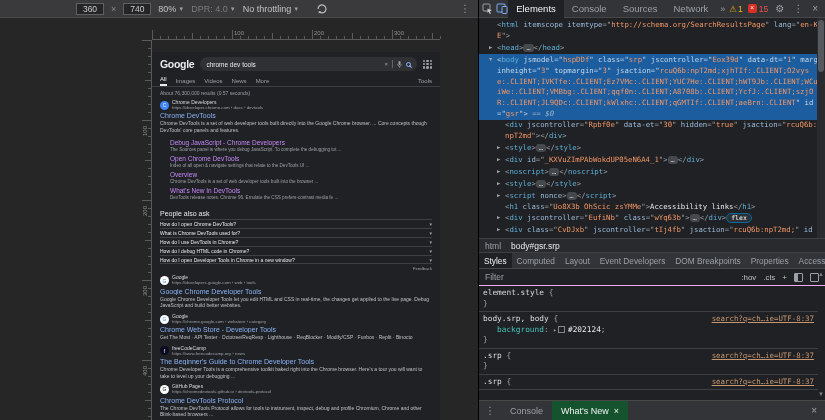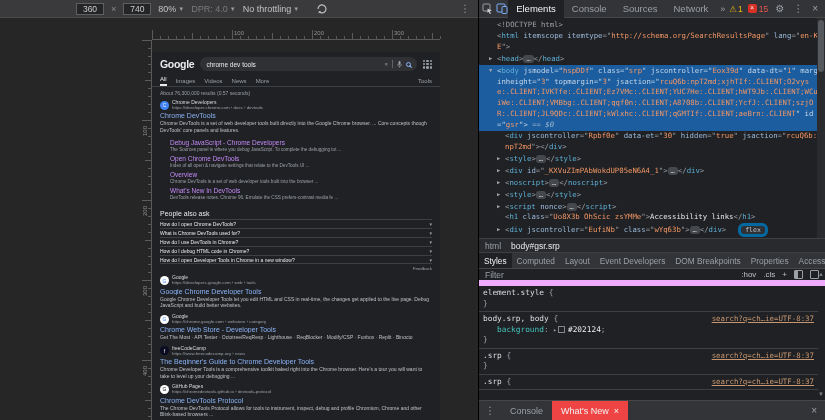--- a/index.html
+++ b/index.html
@@ -99,36 +99,36 @@
   .arr{display:inline-block;width:8px;margin-left:-8px;color:#9aa0a6;font-size:5.5px;vertical-align:1px;}
   .tk-g{color:#9aa0a6;}
   .tk-t{color:#5db0d7;}
   .tk-a{color:#9bbbdc;}
   .tk-v{color:#f29766;}
   .tk-x{color:#e8eaed;}
   .tk-m{color:#9fb6cd;font-style:italic;}
   .tk-d{display:inline-block;background:#45494e;color:#c5c9cd;border-radius:3px;
     padding:0 3px;font-size:7px;line-height:8px;}
   .sel .tk-g,.sel .tk-a{color:#c3d6e8;}
-  .badge{display:inline-block;border:3px solid #0369a1;background:#2d3136;color:#c5c9cd;
-    border-radius:6px;padding:0 4px;font-size:6.5px;line-height:8px;margin-left:12px;}
+  .badge{display:inline-block;border:1px solid #0369a1;background:#2d3136;color:#c5c9cd;
+    border-radius:6px;padding:0 4px;font-size:6.5px;line-height:8px;margin-left:0;font-weight:bold;}
 
   .crumbs{position:absolute;left:0;top:238px;right:0;height:14px;background:#292a2d;
     border-top:1px solid #3c3f43;display:flex;align-items:center;gap:10px;
     padding-left:6px;font-size:8.5px;color:#9aa0a6;}
   .crumb.active{color:#e8eaed;}
 
   .st-tabs{position:absolute;left:0;top:252px;right:0;height:17px;background:#333437;
     border-top:1px solid #3c3f43;border-bottom:1px solid #474747;display:flex;align-items:center;
     font-size:8.3px;color:#9aa0a6;overflow:hidden;}
   .st-tab{padding:0 5px;height:17px;display:flex;align-items:center;white-space:nowrap;}
   .st-tab.active{background:#202124;color:#f1f3f4;}
 
   .filter-row{position:absolute;left:0;top:269px;right:0;height:17px;background:#202124;
-    border-bottom:6px solid #f0abfc;display:flex;align-items:center;font-size:8.5px;color:#9aa0a6;
+    border-bottom:1px solid #f0abfc;display:flex;align-items:center;font-size:8.5px;color:#9aa0a6;
     padding:0 6px;}
   .filter-row .fbtns{margin-left:auto;display:flex;align-items:center;gap:7px;font-size:8px;color:#bdc1c6;}
   .fbox{width:9px;height:9px;border:1px solid #9aa0a6;border-radius:1px;}
   .fbox.half{background:linear-gradient(90deg,#9aa0a6 50%,transparent 50%);}
 
   .rules{position:absolute;left:0;top:286px;width:339px;height:114px;overflow:hidden;
     font-family:"DejaVu Sans Mono",monospace;font-size:7.8px;line-height:10.5px;color:#e8eaed;}
   .rule{position:relative;border-bottom:1px solid #3c3f43;padding:2px 4px;}
   .rsel{color:#d7dbe0;}
   .rbrace{color:#9aa0a6;}
@@ -138,21 +138,21 @@
   .rlink{position:absolute;right:4px;top:2px;color:#c79771;text-decoration:underline;font-size:7.4px;}
   .swatch{display:inline-block;width:7px;height:7px;border:1px solid #81878c;margin:0 3px -1px 1px;}
   .expander{color:#9aa0a6;font-size:6px;}
   .media-cond{color:#e8eaed;}
   .st-scroll{position:absolute;right:1px;font-size:6px;color:#7a7f84;}
 
   .drawer{position:absolute;left:0;bottom:0;right:0;height:20px;background:#333437;
     border-top:1px solid #474747;display:flex;align-items:center;font-size:9px;color:#9aa0a6;}
   .drawer .dmenu{padding:0 6px;font-size:10px;}
   .dr-tab{height:20px;display:flex;align-items:center;padding:0 9px;gap:5px;}
-  .dr-tab.active{background:#ef4444;color:#f1f3f4;}
+  .dr-tab.active{background:#14532d;color:#f1f3f4;}
   .dr-close{margin-left:auto;margin-right:8px;font-size:10px;}
 
   svg{display:block;}
 </style>
 </head>
 <body>
 
 <div class="dtb">
   <span class="numbox">360</span>
   <span class="dim-x">×</span>
@@ -463,21 +463,20 @@
         <span class="errdot">×</span>
           <span>15</span>
       </span>
       <span class="hbtn">⚙</span>
       <span class="hbtn">⋮</span>
       <span class="hbtn">×</span>
     </span>
   </div>
 
   <div class="el-pane">
-      <div class="tl"><span class="arr"></span><span class="tk-g">&lt;!DOCTYPE html&gt;</span></div>
       <div class="tl"><span class="arr"></span><span class="tk-g">&lt;</span><span class="tk-t">html</span><span class="tk-a"> itemscope</span><span class="tk-a"> itemtype</span><span class="tk-g">="</span><span class="tk-v">http://schema.org/SearchResultsPage</span><span class="tk-g">"</span><span class="tk-a"> lang</span><span class="tk-g">="</span><span class="tk-v">en-KE</span><span class="tk-g">"&gt;</span></div>
       <div class="tl"><span class="arr">▶</span><span class="tk-g">&lt;</span><span class="tk-t">head</span><span class="tk-g">&gt;</span><span class="tk-d">…</span><span class="tk-g">&lt;/</span><span class="tk-t">head</span><span class="tk-g">&gt;</span></div>
       <div class="tl sel"><span class="arr">▼</span><span class="tk-g">&lt;</span><span class="tk-t">body</span><span class="tk-a"> jsmodel</span><span class="tk-g">="</span><span class="tk-v">hspDDf</span><span class="tk-g">"</span><span class="tk-a"> class</span><span class="tk-g">="</span><span class="tk-v">srp</span><span class="tk-g">"</span><span class="tk-a"> jscontroller</span><span class="tk-g">="</span><span class="tk-v">Eox39d</span><span class="tk-g">"</span><span class="tk-a"> data-dt</span><span class="tk-g">="</span><span class="tk-v">1</span><span class="tk-g">"</span><span class="tk-a"> marginheight</span><span class="tk-g">="</span><span class="tk-v">3</span><span class="tk-g">"</span><span class="tk-a"> topmargin</span><span class="tk-g">="</span><span class="tk-v">3</span><span class="tk-g">"</span><span class="tk-a"> jsaction</span><span class="tk-g">="</span><span class="tk-v">rcuQ6b:npT2md;xjhTIf:.CLIENT;O2vyse:.CLIENT;IVKTfe:.CLIENT;Ez7VMc:.CLIENT;YUC7He:.CLIENT;hWT9Jb:.CLIENT;WCuiWe:.CLIENT;VMBbg:.CLIENT;qqf0n:.CLIENT;A8708b:.CLIENT;YcfJ:.CLIENT;szjOR:.CLIENT;JL9QDc:.CLIENT;kWlxhc:.CLIENT;qGMTIf:.CLIENT;aeBrn:.CLIENT</span><span class="tk-g">"</span><span class="tk-a"> id</span><span class="tk-g">="</span><span class="tk-v">gsr</span><span class="tk-g">"&gt;</span><span class="tk-m"> == $0</span></div>
       <div class="tl ind1"><span class="arr"></span><span class="tk-g">&lt;</span><span class="tk-t">div</span><span class="tk-a"> jscontroller</span><span class="tk-g">="</span><span class="tk-v">Rpbf0e</span><span class="tk-g">"</span><span class="tk-a"> data-et</span><span class="tk-g">="</span><span class="tk-v">30</span><span class="tk-g">"</span><span class="tk-a"> hidden</span><span class="tk-g">="</span><span class="tk-v">true</span><span class="tk-g">"</span><span class="tk-a"> jsaction</span><span class="tk-g">="</span><span class="tk-v">rcuQ6b:npT2md</span><span class="tk-g">"&gt;</span><span class="tk-g">&lt;/</span><span class="tk-t">div</span><span class="tk-g">&gt;</span></div>
       <div class="tl ind1"><span class="arr">▶</span><span class="tk-g">&lt;</span><span class="tk-t">style</span><span class="tk-g">&gt;</span><span class="tk-d">…</span><span class="tk-g">&lt;/</span><span class="tk-t">style</span><span class="tk-g">&gt;</span></div>
       <div class="tl ind1"><span class="arr">▶</span><span class="tk-g">&lt;</span><span class="tk-t">div</span><span class="tk-a"> id</span><span class="tk-g">="</span><span class="tk-v">_KXVuZImPAbWokdUP05eN6A4_1</span><span class="tk-g">"&gt;</span><span class="tk-d">…</span><span class="tk-g">&lt;/</span><span class="tk-t">div</span><span class="tk-g">&gt;</span></div>
       <div class="tl ind1"><span class="arr">▶</span><span class="tk-g">&lt;</span><span class="tk-t">noscript</span><span class="tk-g">&gt;</span><span class="tk-d">…</span><span class="tk-g">&lt;/</span><span class="tk-t">noscript</span><span class="tk-g">&gt;</span></div>
       <div class="tl ind1"><span class="arr">▶</span><span class="tk-g">&lt;</span><span class="tk-t">style</span><span class="tk-g">&gt;</span><span class="tk-d">…</span><span class="tk-g">&lt;/</span><span class="tk-t">style</span><span class="tk-g">&gt;</span></div>
       <div class="tl ind1"><span class="arr">▶</span><span class="tk-g">&lt;</span><span class="tk-t">script</span><span class="tk-a"> nonce</span><span class="tk-g">&gt;</span><span class="tk-d">…</span><span class="tk-g">&lt;/</span><span class="tk-t">script</span><span class="tk-g">&gt;</span></div>
       <div class="tl ind1"><span class="arr"></span><span class="tk-g">&lt;</span><span class="tk-t">h1</span><span class="tk-a"> class</span><span class="tk-g">="</span><span class="tk-v">Uo8X3b OhScic zsYMMe</span><span class="tk-g">"&gt;</span><span class="tk-x">Accessibility links</span><span class="tk-g">&lt;/</span><span class="tk-t">h1</span><span class="tk-g">&gt;</span></div>

